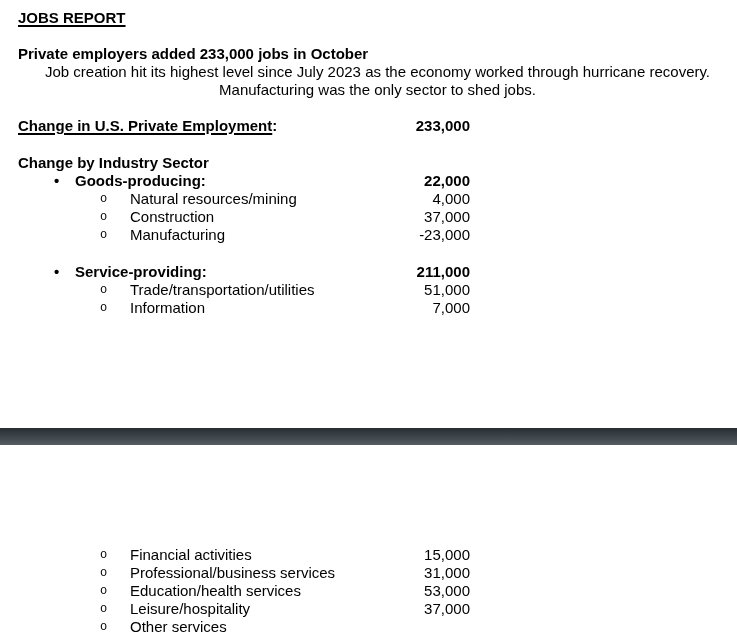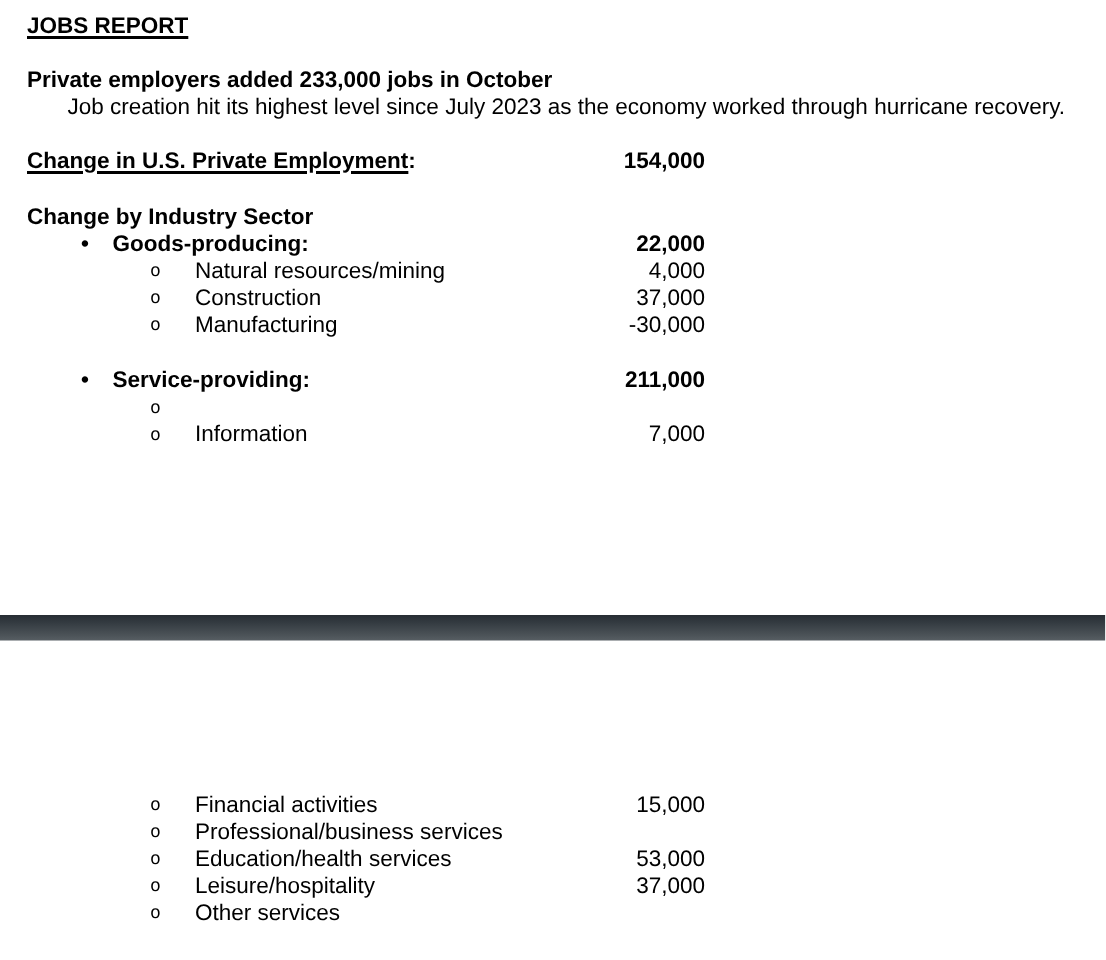--- a/index.html
+++ b/index.html
@@ -45,24 +45,25 @@
 <body>
 
 <div class="page">
 
   <div class="sec1">
 
     <div class="title"><span class="u">JOBS REPORT</span></div>
 
     <div class="headline">Private employers added 233,000 jobs in October</div>
     <div class="line">Job creation hit its highest level since July 2023 as the economy worked through hurricane recovery.</div>
+    <div class="line">Manufacturing was the only sector to shed jobs.</div>
 
     <div class="row total-row">
       <span class="u">Change in U.S. Private Employment</span><span>:</span>
-      <span class="num b">154,000</span>
+      <span class="num b">233,000</span>
     </div>
 
     <div class="sector-heading">Change by Industry Sector</div>
 
     <div class="row l1">
       <span class="b1">•</span>
       <span>Goods-producing:</span>
       <span class="num b">22,000</span>
     </div>
     <div class="row l2">
@@ -71,30 +72,32 @@
       <span class="num">4,000</span>
     </div>
     <div class="row l2">
       <span class="b2">o</span>
       <span>Construction</span>
       <span class="num">37,000</span>
     </div>
     <div class="row l2">
       <span class="b2">o</span>
       <span>Manufacturing</span>
-      <span class="num">-30,000</span>
+      <span class="num">-23,000</span>
     </div>
 
     <div class="row l1 gap-above">
       <span class="b1">•</span>
       <span>Service-providing:</span>
       <span class="num b">211,000</span>
     </div>
     <div class="row l2">
       <span class="b2">o</span>
+      <span>Trade/transportation/utilities</span>
+      <span class="num">51,000</span>
     </div>
     <div class="row l2">
       <span class="b2">o</span>
       <span>Information</span>
       <span class="num">7,000</span>
     </div>
 
   </div>
 
   <div class="page-sep"></div>
@@ -102,20 +105,21 @@
   <div class="sec2">
 
     <div class="row l2">
       <span class="b2">o</span>
       <span>Financial activities</span>
       <span class="num">15,000</span>
     </div>
     <div class="row l2">
       <span class="b2">o</span>
       <span>Professional/business services</span>
+      <span class="num">31,000</span>
     </div>
     <div class="row l2">
       <span class="b2">o</span>
       <span>Education/health services</span>
       <span class="num">53,000</span>
     </div>
     <div class="row l2">
       <span class="b2">o</span>
       <span>Leisure/hospitality</span>
       <span class="num">37,000</span>

